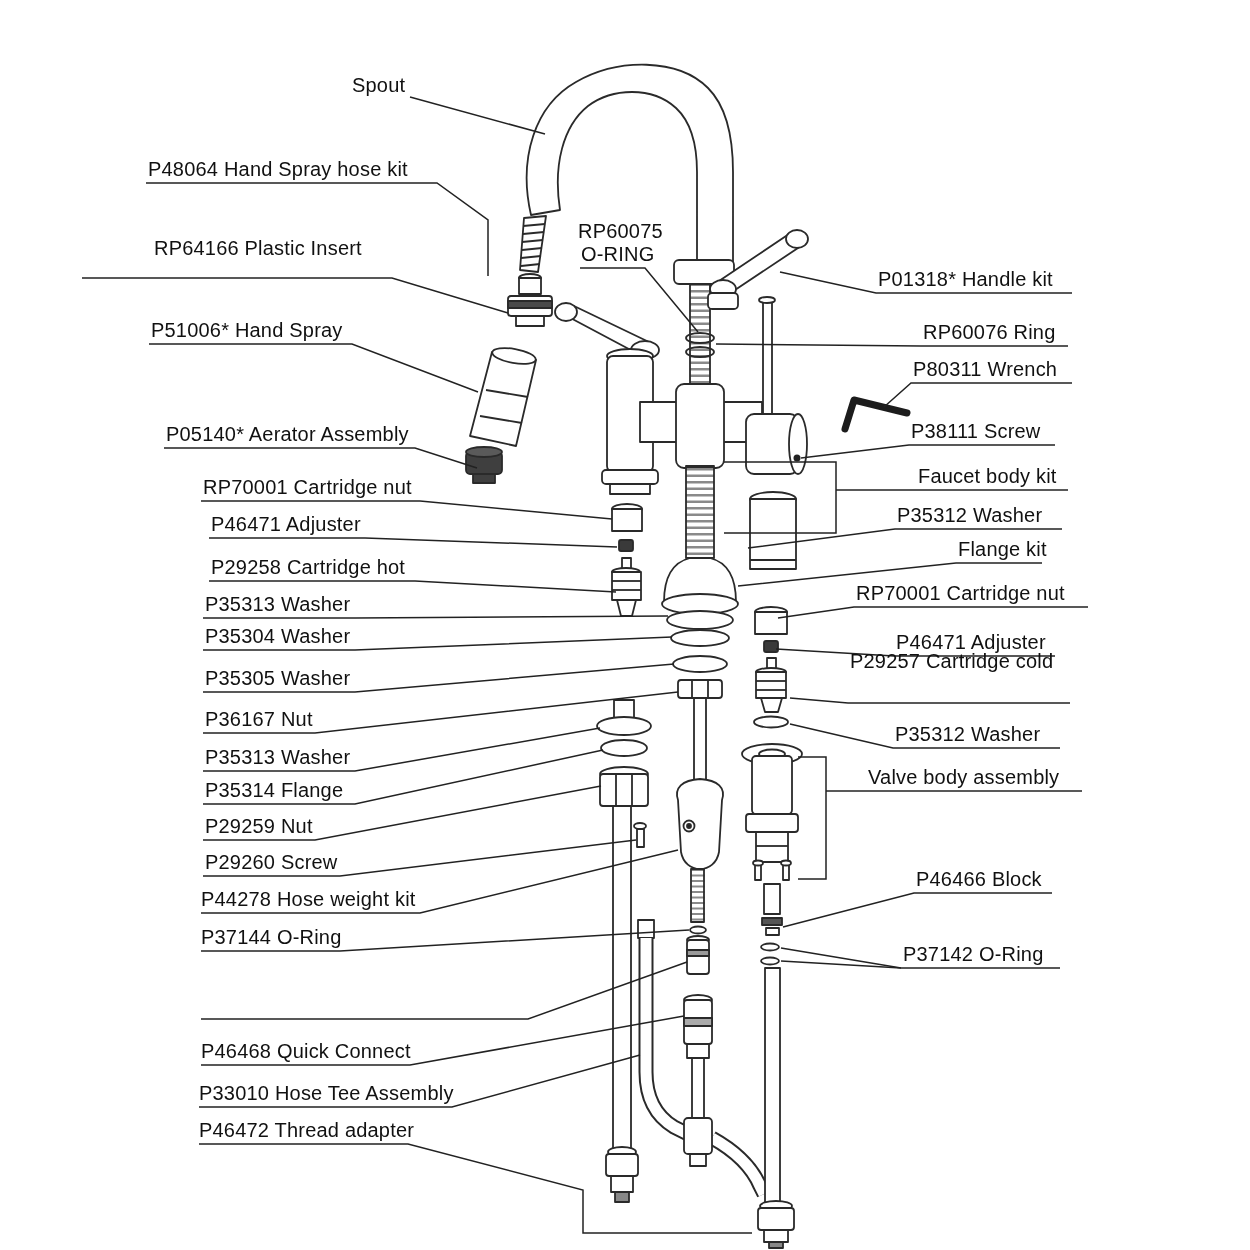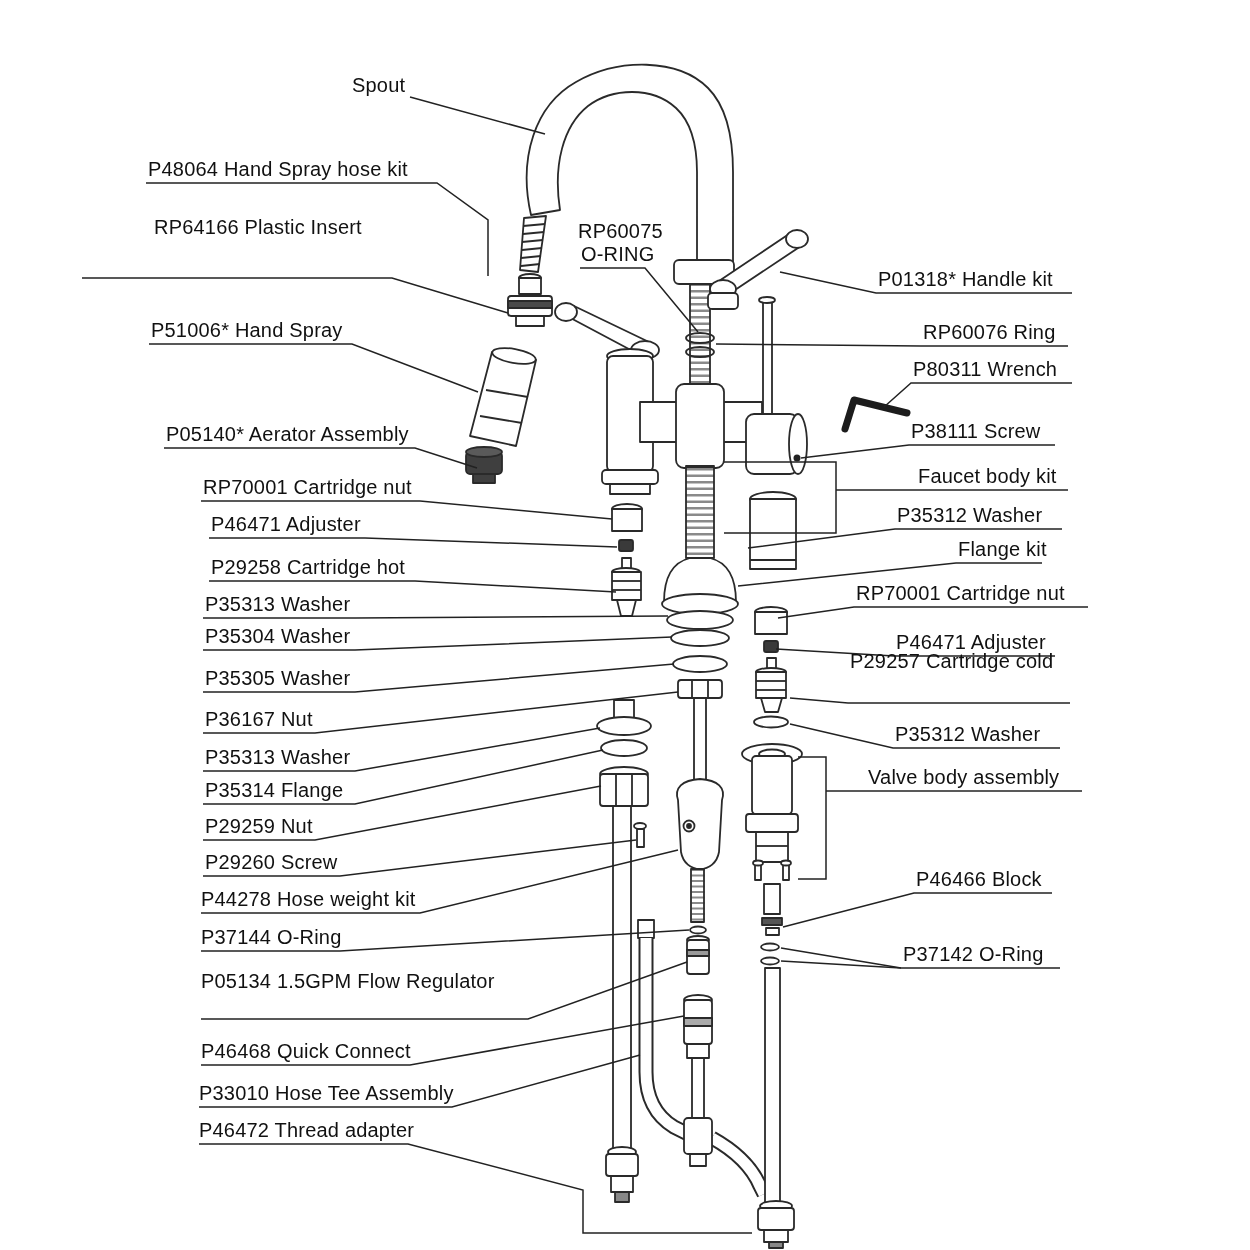--- a/index.html
+++ b/index.html
@@ -263,37 +263,36 @@
       <polyline points="1082,791 866,791 826,791"></polyline>
       <polyline points="798,757 826,757 826,879 798,879"></polyline>
       <polyline points="1052,893 914,893 783,927"></polyline>
       <polyline points="1060,968 901,968 781,948"></polyline>
       <polyline points="901,968 781,961"></polyline>
     </g>
   </svg>
 
   <div class="label" style="left:352px;top:74px">Spout</div>
   <div class="label" style="left:148px;top:158px">P48064 Hand Spray hose kit</div>
-  <div class="label" style="left:154px;top:216px">RP64166 Plastic Insert</div>
+  <div class="label" style="left:154px;top:237px">RP64166 Plastic Insert</div>
   <div class="label" style="left:151px;top:319px">P51006*  Hand Spray</div>
   <div class="label" style="left:166px;top:423px">P05140* Aerator Assembly</div>
   <div class="label" style="left:203px;top:476px">RP70001 Cartridge nut</div>
   <div class="label" style="left:211px;top:513px">P46471 Adjuster</div>
   <div class="label" style="left:211px;top:556px">P29258 Cartridge hot</div>
   <div class="label" style="left:205px;top:593px">P35313 Washer</div>
   <div class="label" style="left:205px;top:625px">P35304 Washer</div>
   <div class="label" style="left:205px;top:667px">P35305 Washer</div>
   <div class="label" style="left:205px;top:708px">P36167 Nut</div>
   <div class="label" style="left:205px;top:746px">P35313 Washer</div>
   <div class="label" style="left:205px;top:779px">P35314 Flange</div>
   <div class="label" style="left:205px;top:815px">P29259 Nut</div>
   <div class="label" style="left:205px;top:851px">P29260 Screw</div>
   <div class="label" style="left:201px;top:888px">P44278 Hose weight kit</div>
   <div class="label" style="left:201px;top:926px">P37144 O-Ring</div>
-  <div class="label" style="left:201px;top:970px">P05134 1.5GPM Flow Regulator</div>
   <div class="label" style="left:201px;top:1040px">P46468 Quick Connect</div>
   <div class="label" style="left:199px;top:1082px">P33010 Hose Tee Assembly</div>
   <div class="label" style="left:199px;top:1119px">P46472 Thread adapter</div>
   <div class="label" style="left:578px;top:220px">RP60075</div>
   <div class="label" style="left:581px;top:243px">O-RING</div>
   <div class="label" style="left:878px;top:268px">P01318* Handle kit</div>
   <div class="label" style="left:923px;top:321px">RP60076 Ring</div>
   <div class="label" style="left:913px;top:358px">P80311 Wrench</div>
   <div class="label" style="left:911px;top:420px">P38111 Screw</div>
   <div class="label" style="left:918px;top:465px">Faucet body kit</div>

